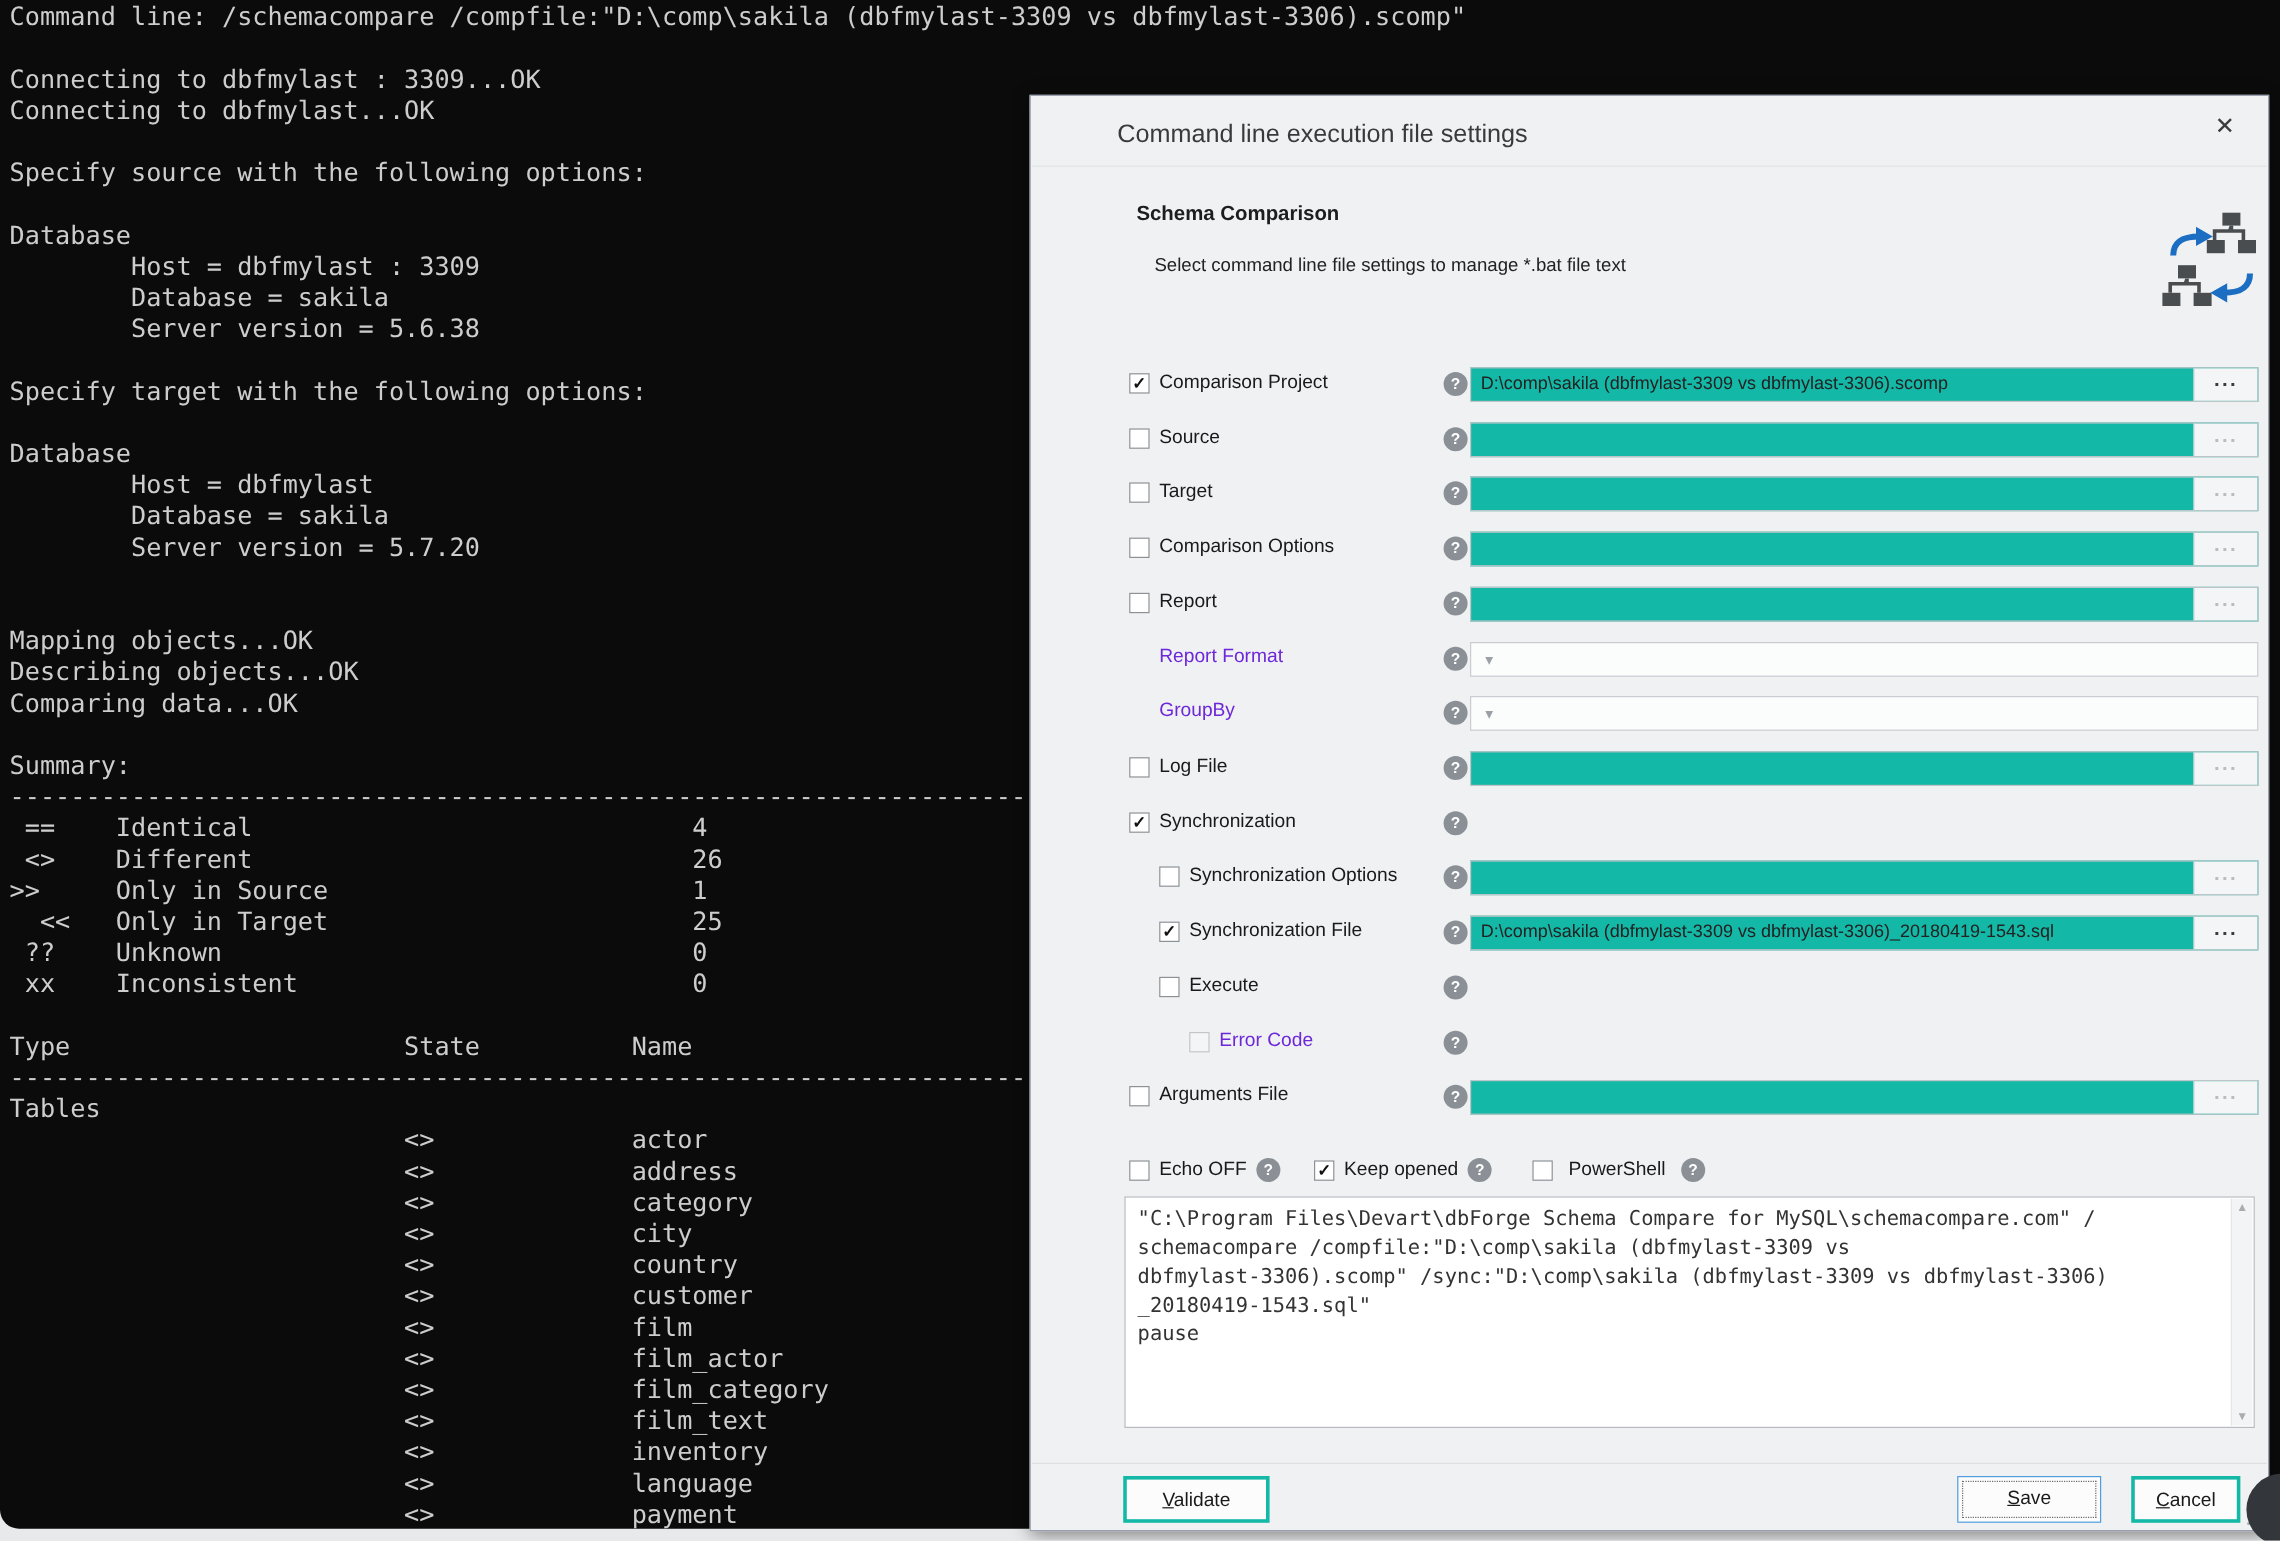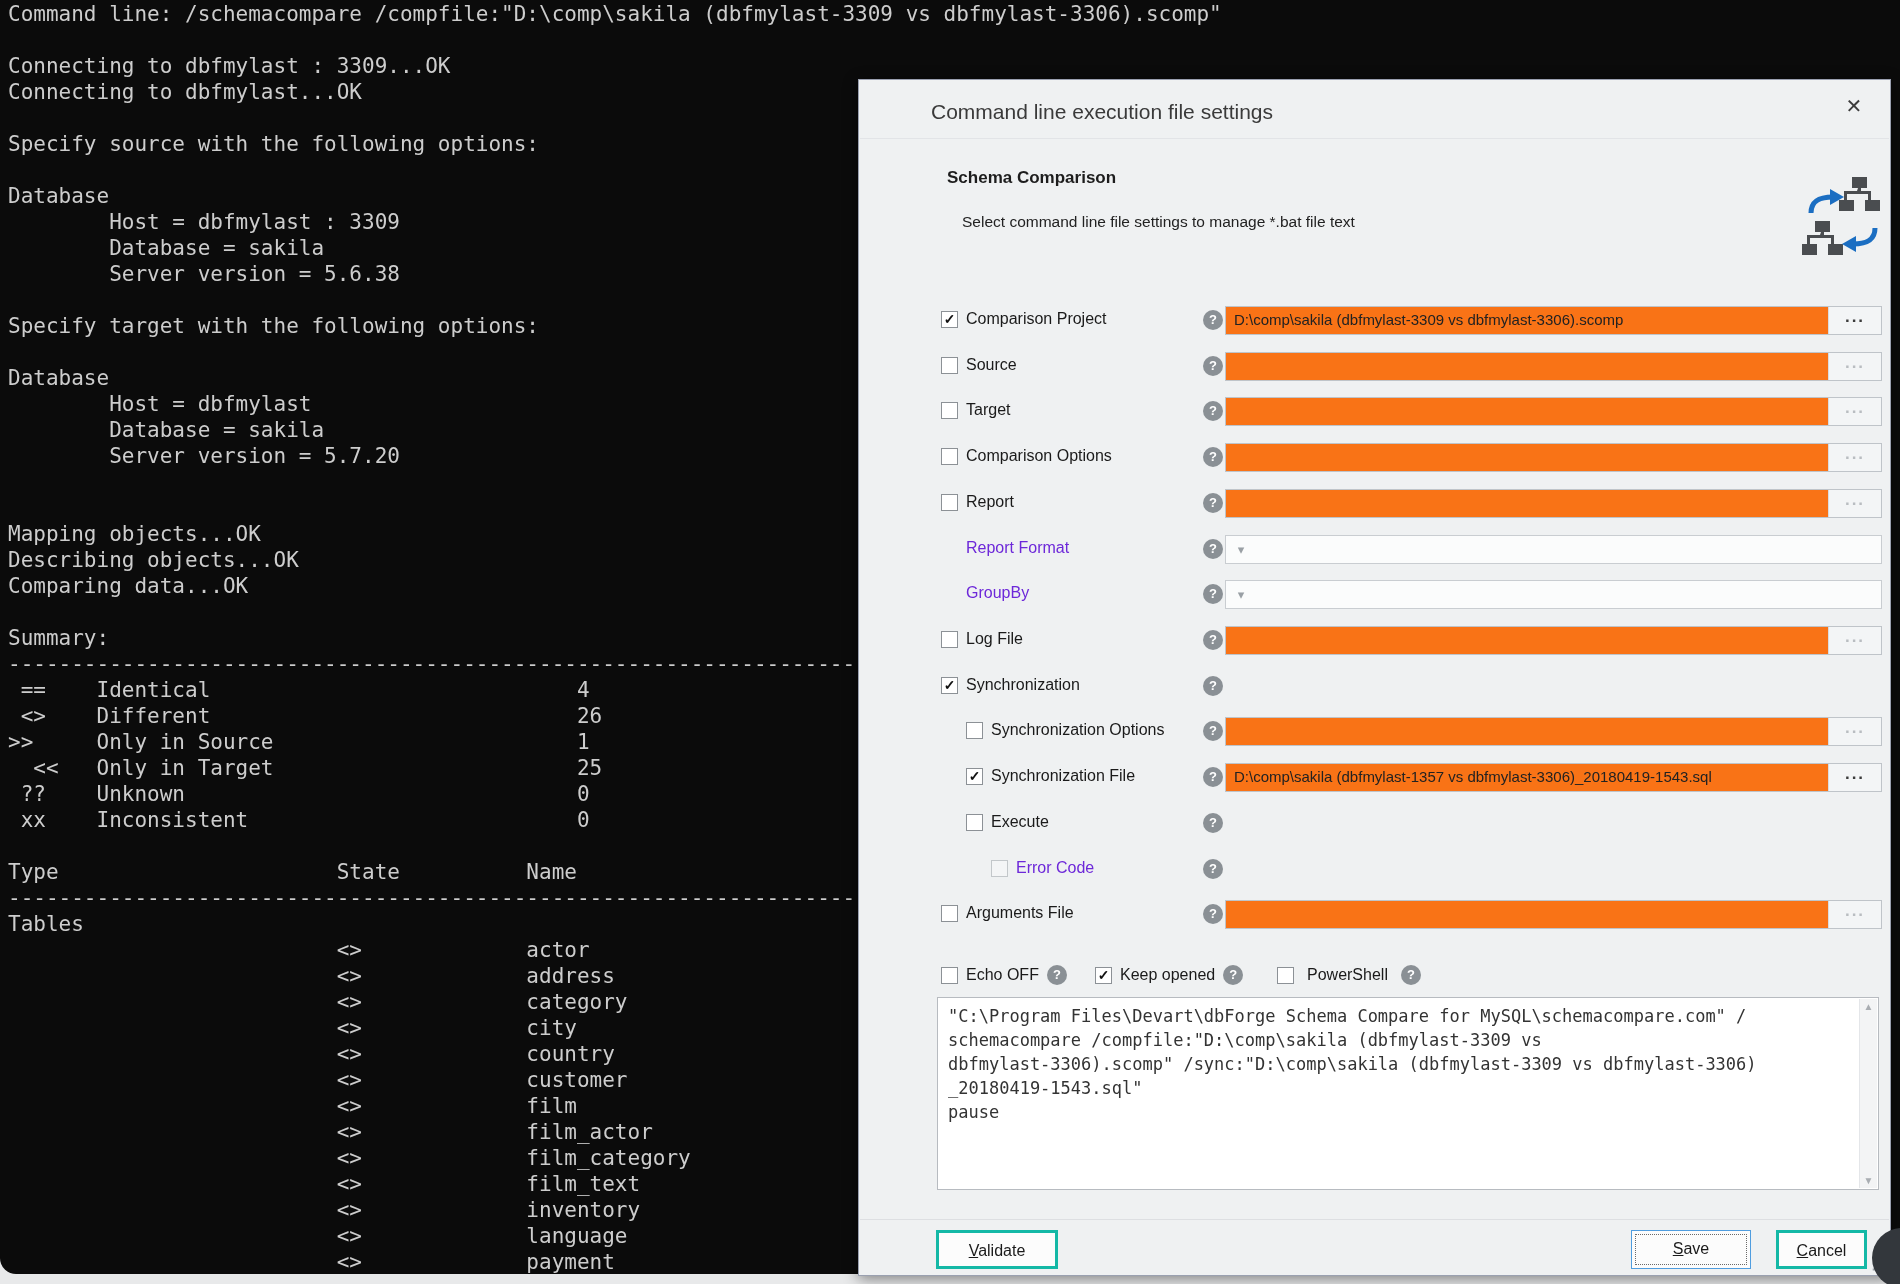--- a/index.html
+++ b/index.html
@@ -27,21 +27,21 @@
   
   .srow{position:absolute;left:0;width:100%;height:34px;}
   .cb{position:absolute;top:8px;width:17px;height:17px;background:#fff;border:1px solid #8c9196;
       box-sizing:border-box;text-align:center;line-height:14px;font-size:14px;font-weight:bold;color:#111;}
   .cb.dis{border-color:#c3c7ca;background:#f4f5f6;}
   .lbl{position:absolute;top:7px;font-size:16px;color:#1a1a1a;white-space:nowrap;}
   .srow.disabled .lbl{color:#6d28d9;}
   .help{position:absolute;left:344px;top:7px;width:20px;height:20px;border-radius:50%;
         background:#8a9095;color:#fff;font-size:13px;font-weight:bold;text-align:center;line-height:20px;}
   .fieldbox{position:absolute;left:366px;top:3px;width:657px;height:29px;border:1px solid #bfc4c9;
-            background:#f97316;box-sizing:border-box;display:flex;}
+            background:#14b8a6;box-sizing:border-box;display:flex;}
   .fieldbox .val{flex:1;padding:0 8px;font-size:15px;line-height:26px;color:#222;
                  white-space:nowrap;overflow:hidden;}
   .fieldbox .browse{width:52px;border-left:1px solid #d9dce0;background:#f3f5f6;text-align:center;
                     line-height:20px;font-size:17px;font-weight:bold;letter-spacing:2px;color:#3b3b3b;}
   .fieldbox .browse.faint{color:#b9bdc1;}
   .selbox{position:absolute;left:366px;top:3px;width:657px;height:29px;border:1px solid #c9cdd1;
           background:#fbfcfc;box-sizing:border-box;display:flex;}
   .selbox .val{flex:1;padding:0 8px;font-size:15px;line-height:26px;color:#9aa0a6;}
   .selbox .arr{width:30px;text-align:center;line-height:27px;color:#9aa0a5;font-size:13px;}
 
@@ -241,21 +241,21 @@
           <div class="fieldbox">
             <div class="val"></div>
             <div class="browse faint">...</div>
           </div>
         </div>
         <div class="srow" style="top: 680px;">
           <span class="cb" style="left: 107px;">✓</span>
           <span class="lbl" style="left: 132px;">Synchronization File</span>
           <span class="help">?</span>
           <div class="fieldbox">
-            <div class="val">D:\comp\sakila (dbfmylast-1357 vs dbfmylast-3306)_20180419-1543.sql</div>
+            <div class="val">D:\comp\sakila (dbfmylast-3309 vs dbfmylast-3306)_20180419-1543.sql</div>
             <div class="browse">...</div>
           </div>
         </div>
         <div class="srow" style="top: 726px;">
           <span class="cb" style="left: 107px;"></span>
           <span class="lbl" style="left: 132px;">Execute</span>
           <span class="help">?</span>
         </div>
         <div class="srow disabled" style="top: 772px;">
           <span class="cb dis" style="left: 132px;"></span>

